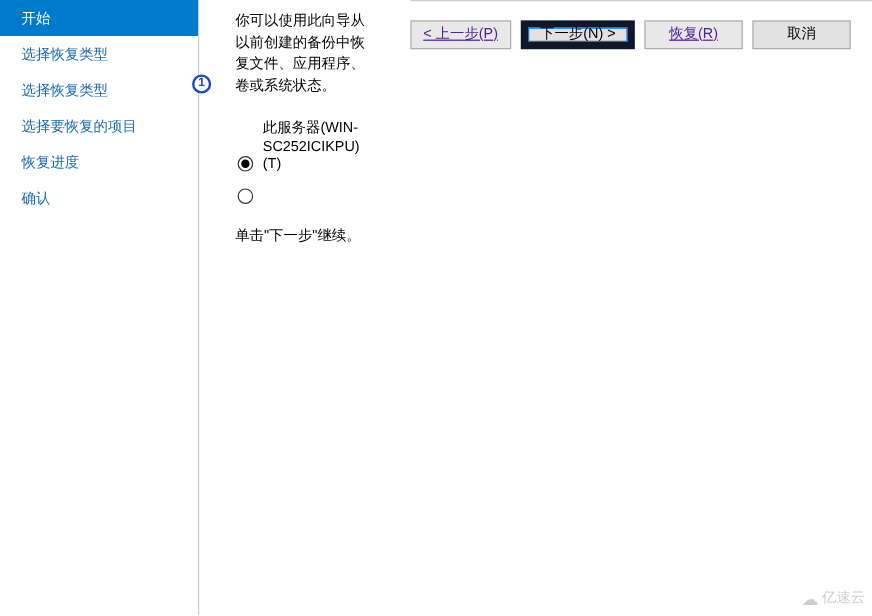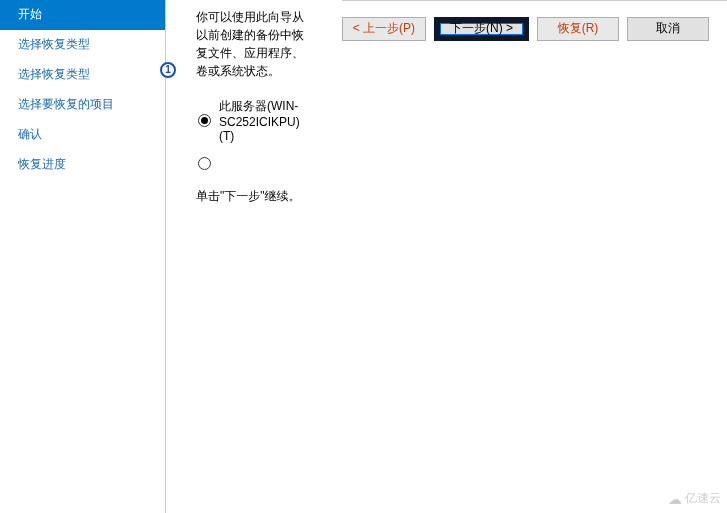--- a/index.html
+++ b/index.html
@@ -25,21 +25,20 @@
       background: #fff;
       border-right: 1px solid #ccc;
       padding-top: 0;
     }
     .sidebar-item {
       padding: 6px 18px;
       color: #1a6baf;
       cursor: pointer;
       font-size: 12px;
       line-height: 1.5;
-      font-family: Liberation Mono, monospace;
     }
     .sidebar-item.active {
       background: #007acc;
       color: #fff;
     }
     .main {
       flex: 1;
       display: flex;
       position: relative;
     }
@@ -51,21 +50,21 @@
     }
     .intro-text {
       margin-bottom: 18px;
       line-height: 1.5;
     }
     .question-text {
       margin-bottom: 14px;
     }
     .radio-option {
       display: flex;
-      align-items: center;
+      align-items: flex-end;
       margin-bottom: 10px;
       position: relative;
       padding-left: 2px;
     }
     .radio-circle {
       width: 13px;
       height: 13px;
       border: 1px solid #333;
       border-radius: 50%;
       display: inline-flex;
@@ -101,23 +100,24 @@
       background: #e1e1e1;
       font-size: 12px;
       cursor: pointer;
       display: inline-flex;
       align-items: center;
       justify-content: center;
       padding: 0 10px;
       font-family: inherit;
     }
     .btn:disabled {
-      color: #c2410c;
+      color: #4c1d95;
       cursor: default;
       background: #e8e8e8;
+      text-decoration: underline;
     }
     .btn.default {
       border: 6px solid #0f172a;
       box-shadow: inset 0 0 0 1px #0078d7;
       background: #e1e1e1;
     }
     .annotation {
       position: absolute;
       width: 16px;
       height: 16px;
@@ -152,22 +152,22 @@
 </head>
 <body>
 
 <div class="container">
 
   <div class="sidebar">
     <div class="sidebar-item active">开始</div>
     <div class="sidebar-item">选择恢复类型</div>
     <div class="sidebar-item">选择恢复类型</div>
     <div class="sidebar-item">选择要恢复的项目</div>
+    <div class="sidebar-item">恢复进度</div>
     <div class="sidebar-item">确认</div>
-    <div class="sidebar-item">恢复进度</div>
   </div>
 
   <div class="main">
     <div class="content">
       <div class="intro-text">你可以使用此向导从以前创建的备份中恢复文件、应用程序、卷或系统状态。</div>
 
       <div class="annotation" style="left:-6px; top:62px;">1</div>
 
       <div class="radio-option">
         <span class="radio-circle selected"></span>

